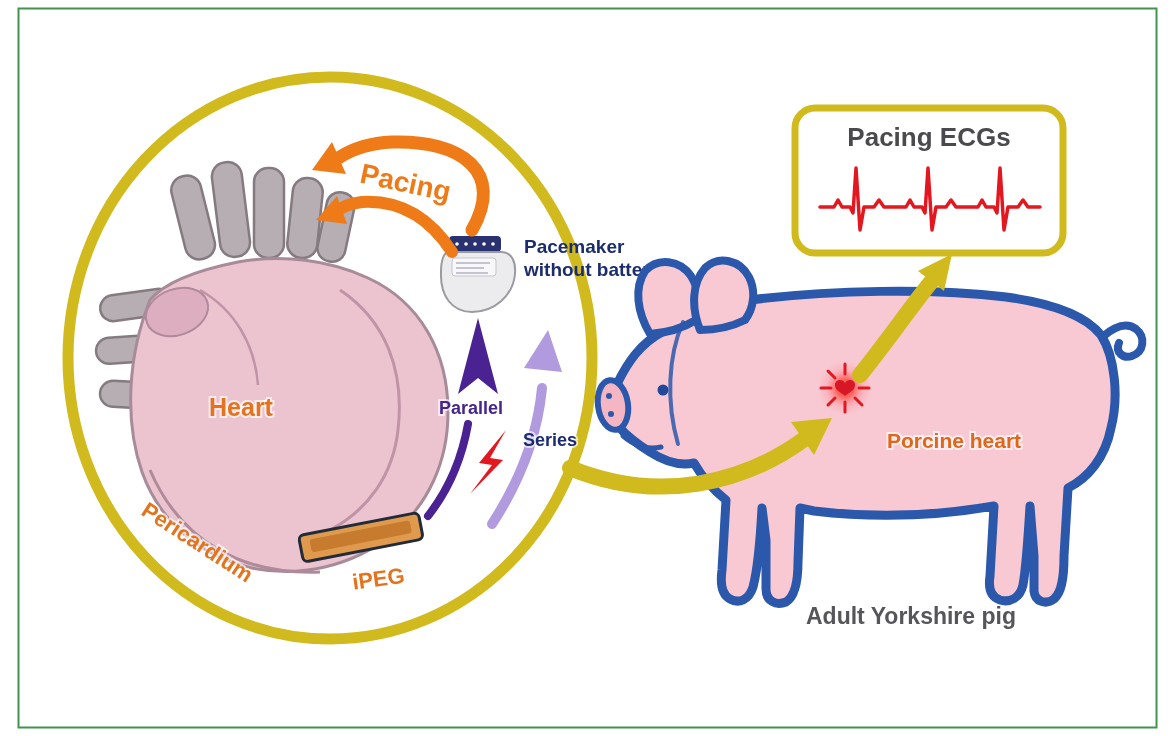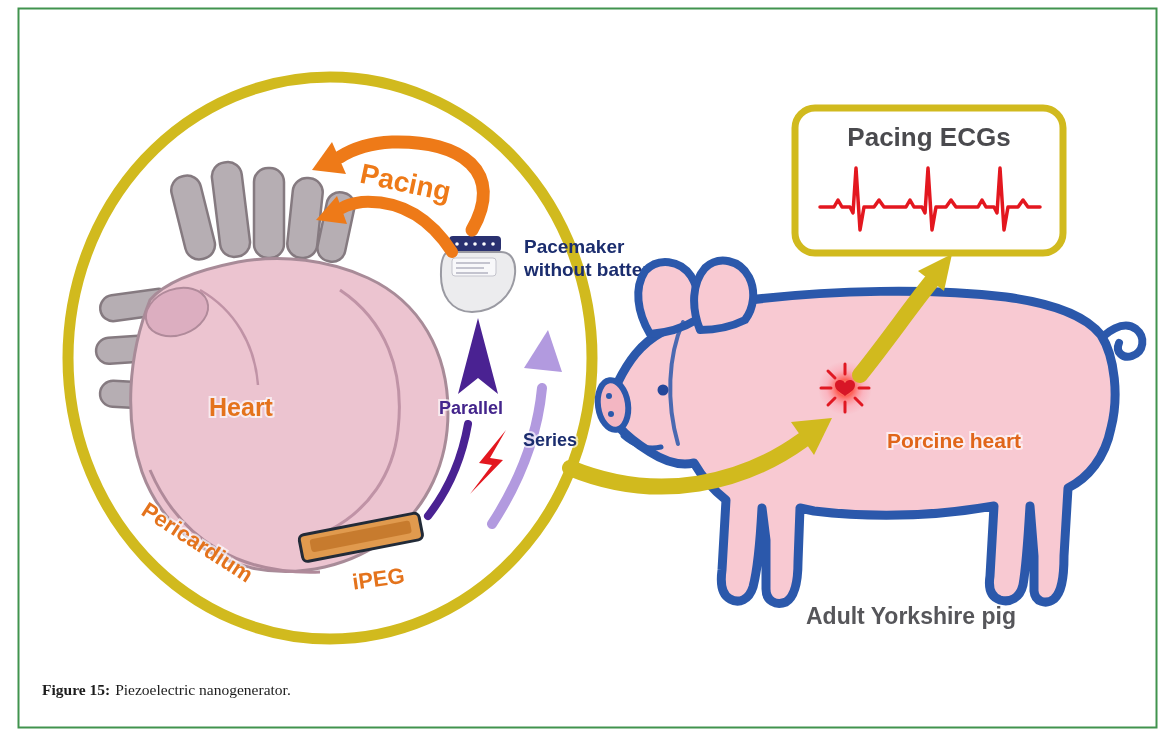--- a/index.html
+++ b/index.html
@@ -168,16 +168,13 @@
   </g>
 
   <g>
     <path d="M 570 468 C 660 505, 745 482, 803 440" fill="none" stroke="#d1ba1e" stroke-width="16" stroke-linecap="round"></path>
     <polygon points="832,418 814,455 791,422" fill="#d1ba1e"></polygon>
     <path d="M 860 375 C 888 340, 910 308, 931 282" fill="none" stroke="#d1ba1e" stroke-width="16" stroke-linecap="round"></path>
     <polygon points="952,254 944,291 918,271" fill="#d1ba1e"></polygon>
   </g>
 </svg>
 
-<div class="caption">
-  <span class="cap-label">Figure 15:</span><span class="cap-text">Piezoelectric nanogenerator.</span>
-</div>
 </div>
 
 </body></html>

